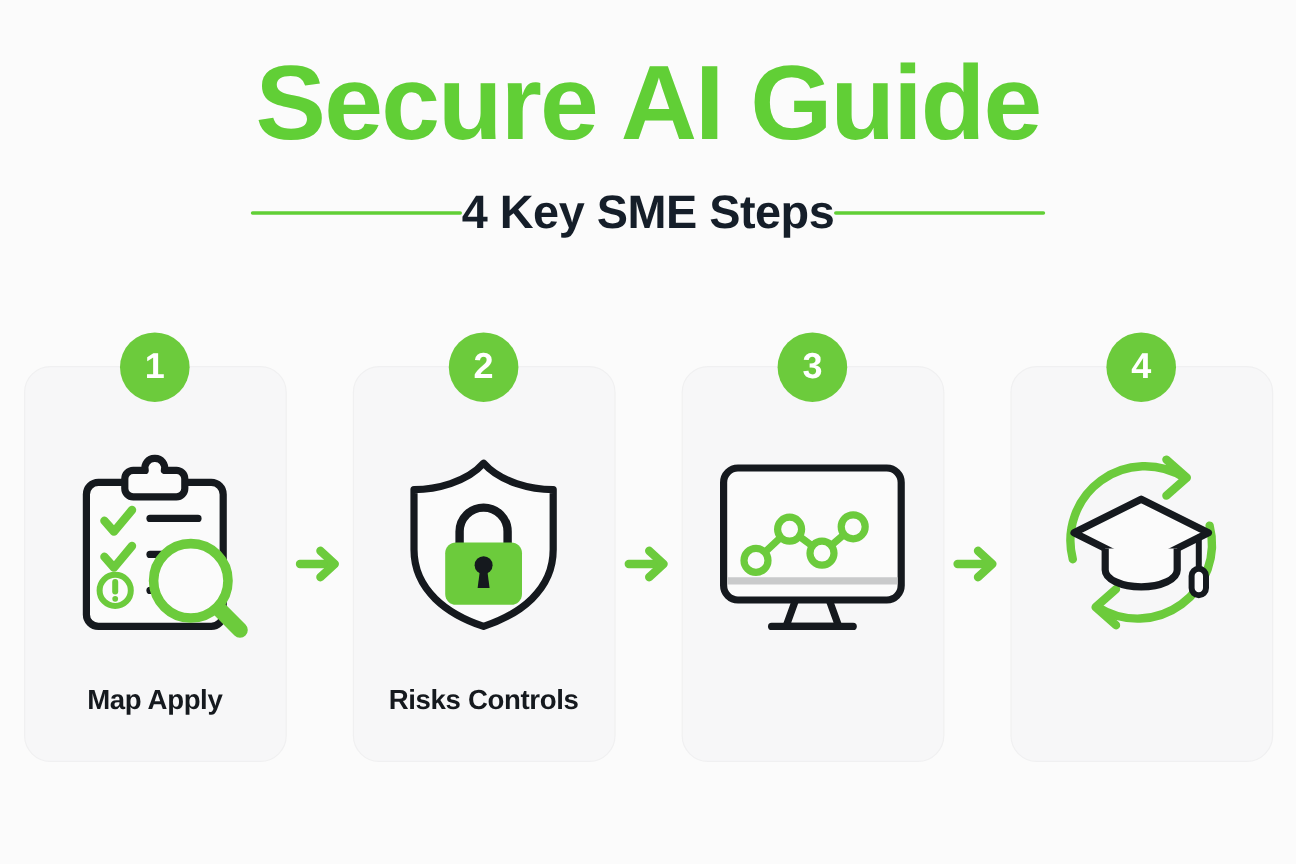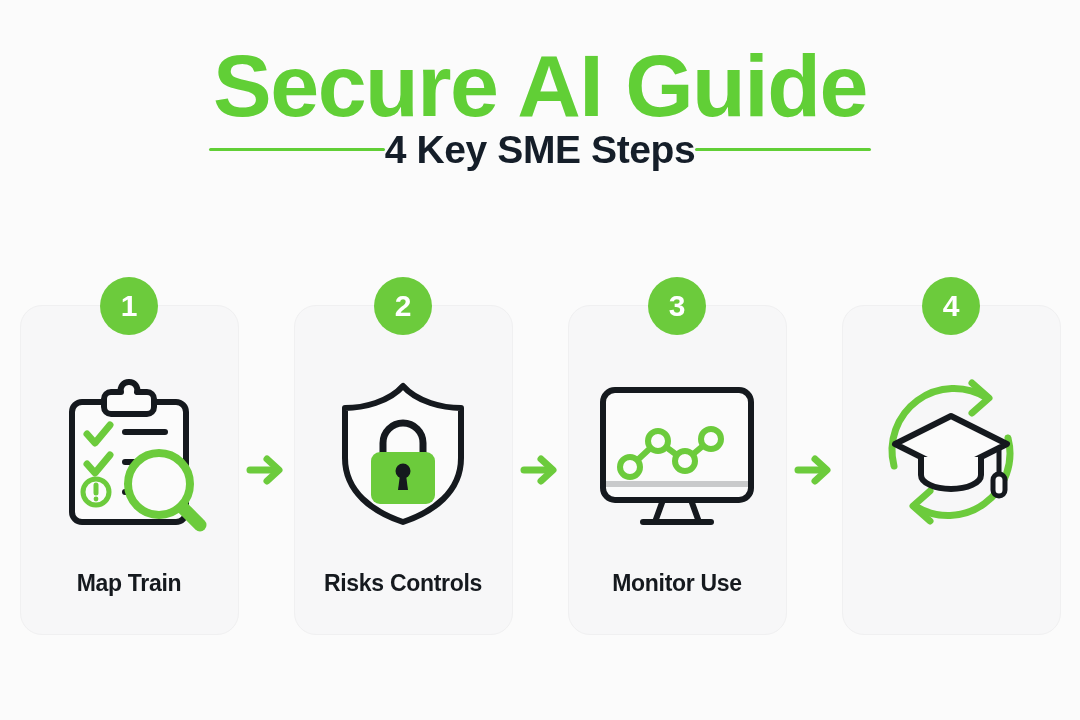--- a/index.html
+++ b/index.html
@@ -32,20 +32,21 @@
   .title {
     font-size: 88px;
     font-weight: 700;
     letter-spacing: -1.5px;
     line-height: 1;
     color: #61cf36;
     margin: 0;
     white-space: nowrap;
   }
   .subtitle-row {
+    margin-top: 28px;
     display: flex;
     align-items: center;
     justify-content: center;
   }
   .rule {
     width: 176px;
     height: 3px;
     background: #61cf36;
     border-radius: 2px;
     flex: none;
@@ -164,21 +165,21 @@
 
           <circle cx="47" cy="120" r="13" fill="none" stroke="#6ccb3c" stroke-width="5"></circle>
           <path d="M47 113 v8" stroke="#6ccb3c" stroke-width="5" stroke-linecap="round"></path>
           <circle cx="47" cy="127" r="2.4" fill="#6ccb3c"></circle>
           <path d="M76 120 h14" stroke="#15191e" stroke-width="6" stroke-linecap="round"></path>
 
           <path d="M129 131 l22 22" stroke="#6ccb3c" stroke-width="13" stroke-linecap="round"></path>
           <circle cx="110" cy="112" r="31" fill="#fbfbfb" stroke="#6ccb3c" stroke-width="8"></circle>
         </svg>
       </div>
-      <div class="step-label">Map Train</div>
+      <div class="step-label">Map Apply</div>
     </div>
 
     <div class="arrow">
       <svg width="40" height="34" viewBox="0 0 40 34">
         <path d="M4 17 h28" stroke="#6ccb3c" stroke-width="7" stroke-linecap="round"></path>
         <path d="M21 6 l12 11 l-12 11" fill="none" stroke="#6ccb3c" stroke-width="7" stroke-linecap="round" stroke-linejoin="round"></path>
       </svg>
     </div>
 
     <div class="step">
@@ -218,21 +219,20 @@
           <path d="M70 128 l-8 22 h44 l-8 -22" fill="none" stroke="#15191e" stroke-width="6" stroke-linejoin="round"></path>
           <path d="M50 150 h68" stroke="#15191e" stroke-width="6" stroke-linecap="round"></path>
 
           <path d="M37 95 l28 -26 l27 20 l26 -22" fill="none" stroke="#6ccb3c" stroke-width="6" stroke-linecap="round" stroke-linejoin="round"></path>
           <circle cx="37" cy="95" r="10" fill="#fbfbfb" stroke="#6ccb3c" stroke-width="6"></circle>
           <circle cx="65" cy="69" r="10" fill="#fbfbfb" stroke="#6ccb3c" stroke-width="6"></circle>
           <circle cx="92" cy="89" r="10" fill="#fbfbfb" stroke="#6ccb3c" stroke-width="6"></circle>
           <circle cx="118" cy="67" r="10" fill="#fbfbfb" stroke="#6ccb3c" stroke-width="6"></circle>
         </svg>
       </div>
-      <div class="step-label">Monitor Use</div>
     </div>
 
     <div class="arrow">
       <svg width="40" height="34" viewBox="0 0 40 34">
         <path d="M4 17 h28" stroke="#6ccb3c" stroke-width="7" stroke-linecap="round"></path>
         <path d="M21 6 l12 11 l-12 11" fill="none" stroke="#6ccb3c" stroke-width="7" stroke-linecap="round" stroke-linejoin="round"></path>
       </svg>
     </div>
 
     <div class="step">

